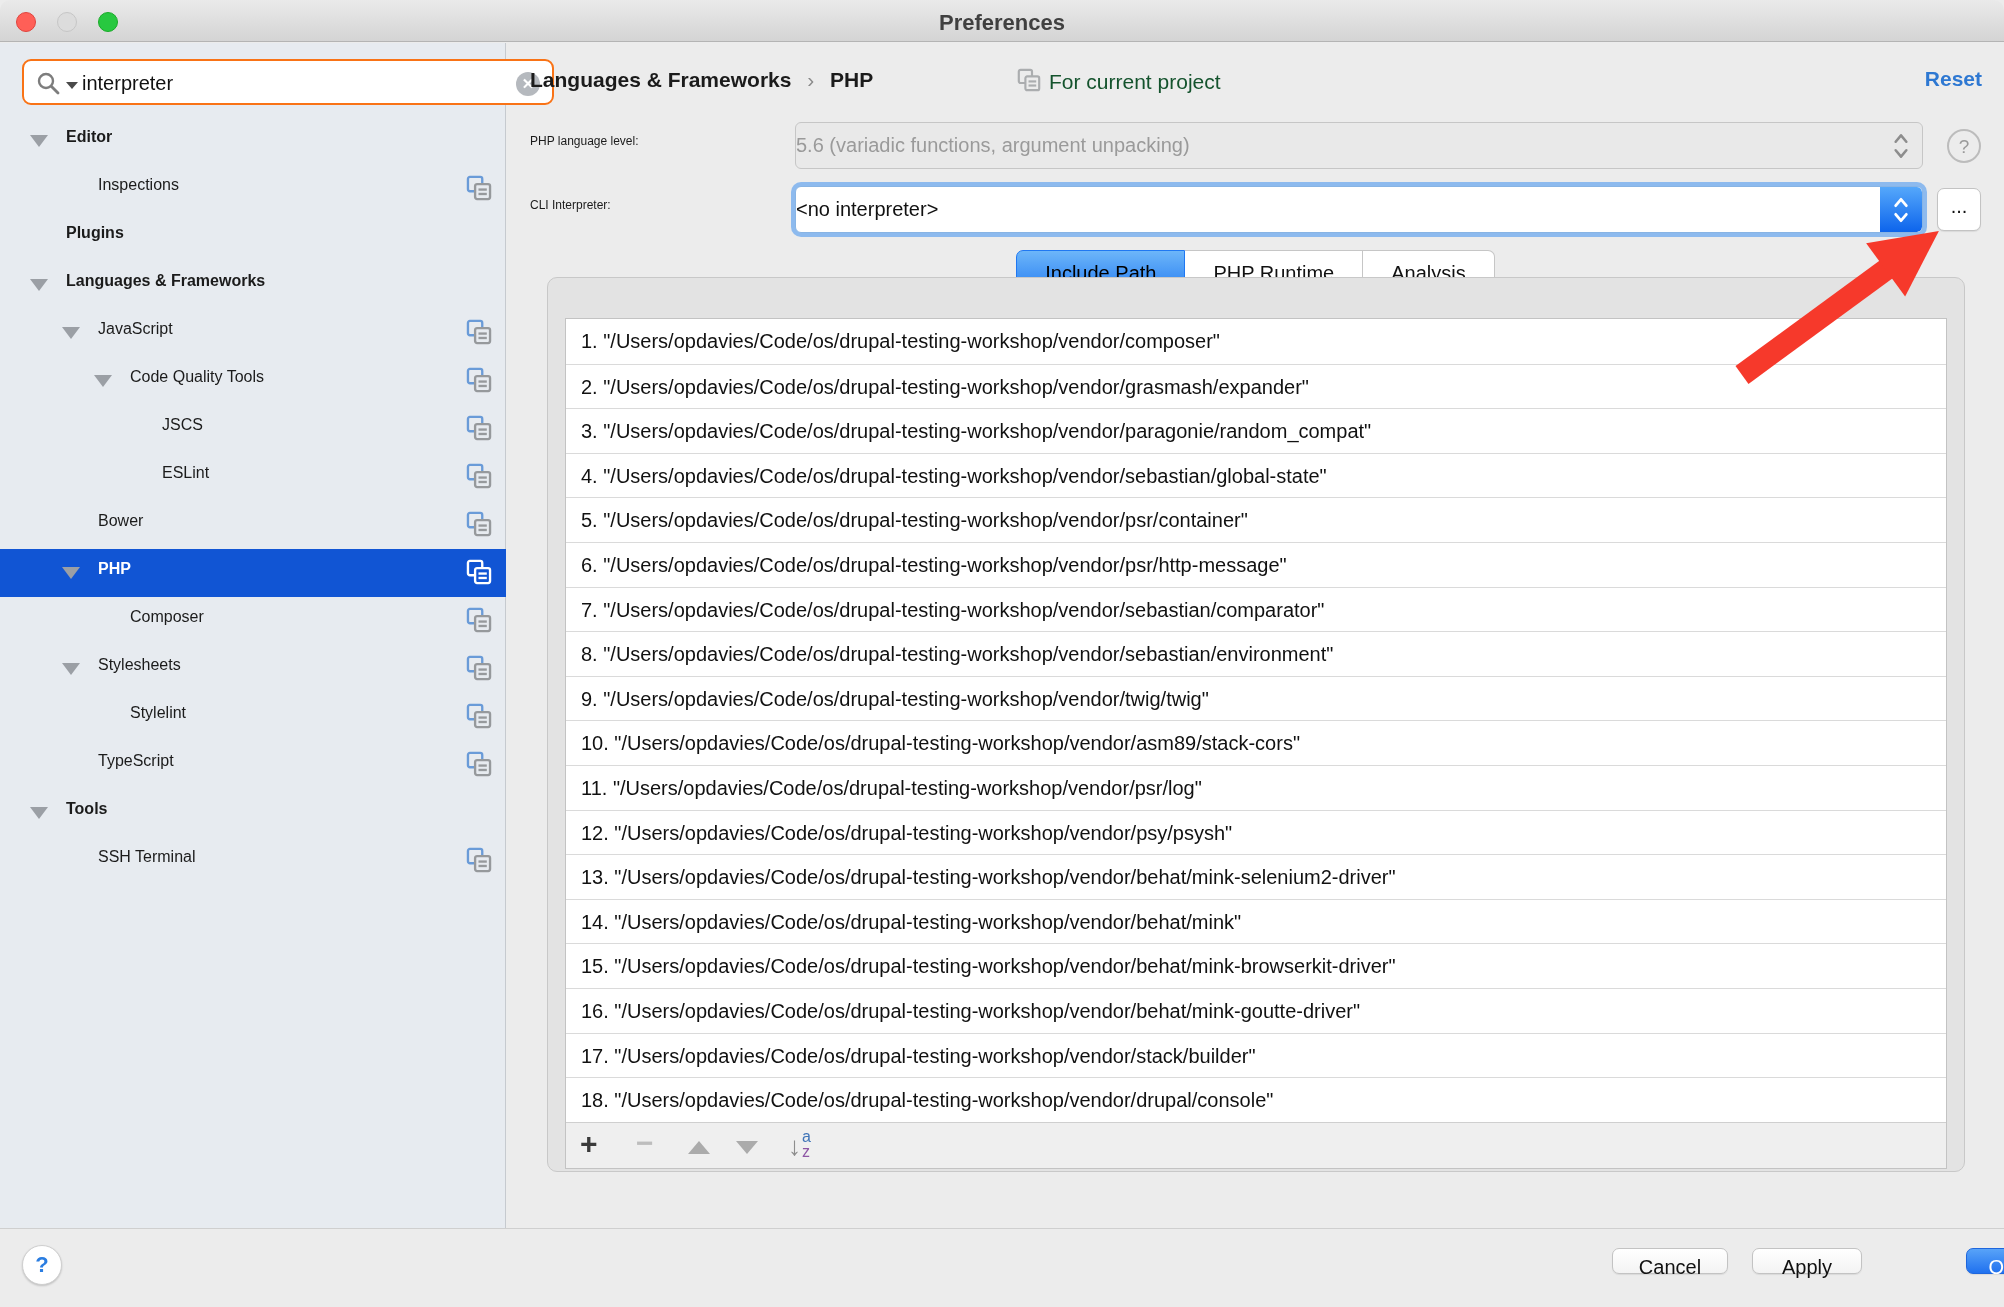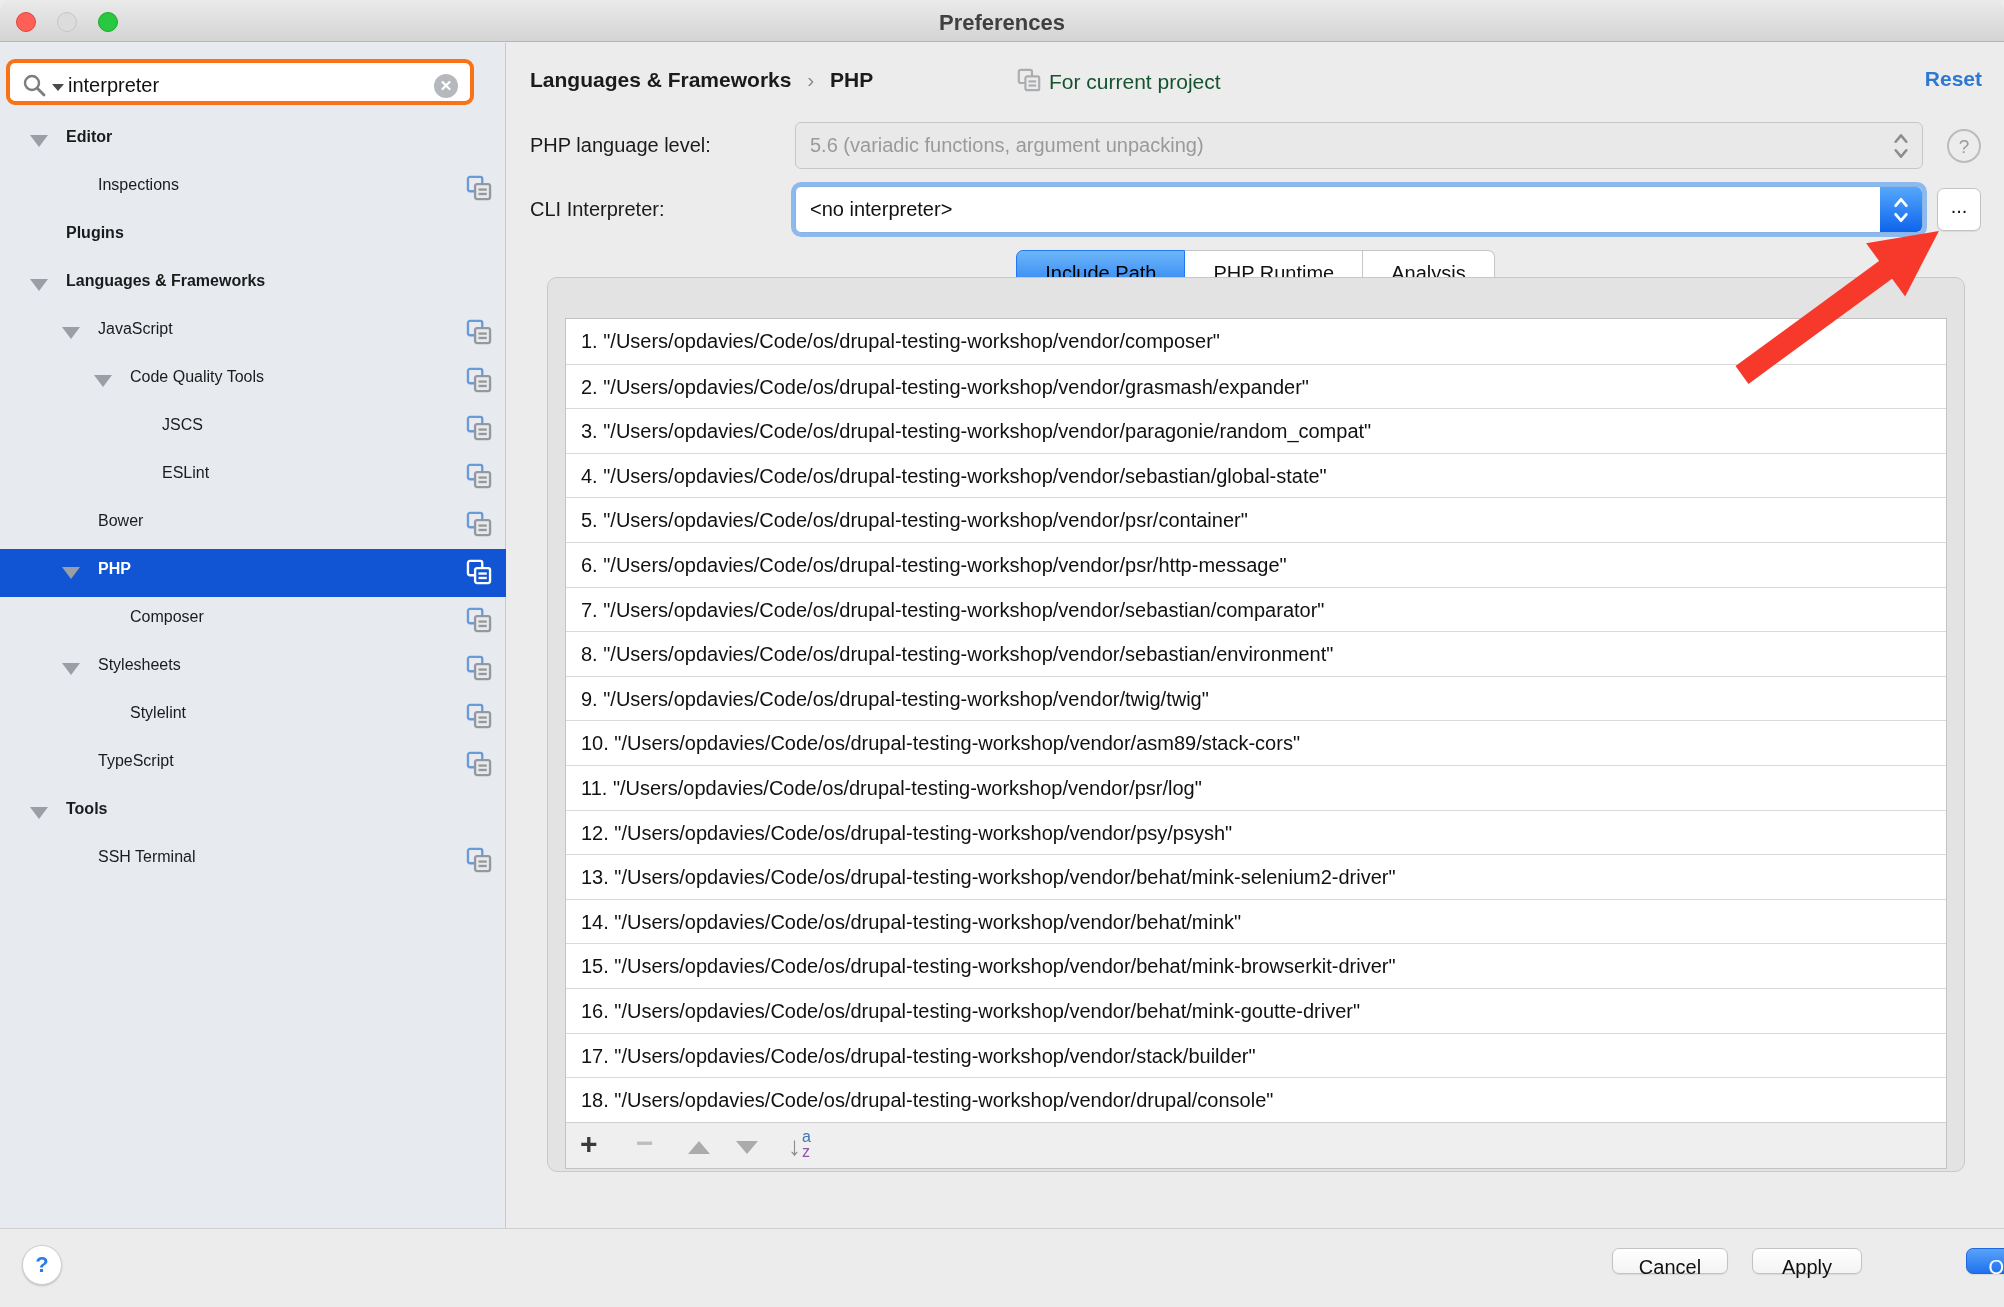--- a/index.html
+++ b/index.html
@@ -25,22 +25,22 @@
   .tl.red   { left: 16px;  background: #ff5f57; border: 1px solid #e0443e; }
   .tl.gray  { left: 57px;  background: #dcdcdc; border: 1px solid #c6c6c6; }
   .tl.green { left: 98px;  background: #28c840; border: 1px solid #1aab29; }
 
   
   .sidebar {
     position: absolute; left: 0; top: 43px; width: 506px; height: 1185px;
     background: #e7ebf0; border-right: 1px solid #c6cacf;
   }
   .searchbox {
-    position: absolute; left: 6px; top: 16px; width: 468px; height: 46px;
-    background: #fff; border: 4px solid #f97316; border-radius: 9px;
+    position: absolute; left: 22px; top: 16px; width: 532px; height: 46px;
+    background: #fff; border: 2px solid #f97316; border-radius: 9px;
   }
   .searchbox svg { position: absolute; left: 12px; top: 10px; }
   .search-caret {
     position: absolute; left: 42px; top: 21px; width: 0; height: 0;
     border-left: 6px solid transparent; border-right: 6px solid transparent;
     border-top: 7px solid #4a4a4a;
   }
   .search-input {
     position: absolute; left: 58px; top: 1px; width: 350px; height: 42px;
     border: none; outline: none; font-size: 20px; color: #111;
@@ -76,24 +76,24 @@
   .crumbs { position: absolute; left: 23px; top: 25px; font-size: 21px; color: #1b1b1b; }
   .crumbs .seg { font-weight: bold; }
   .crumbs .sep { color: #8a8a8a; padding: 0 10px; font-weight: normal; }
   .scope { position: absolute; left: 510px; top: 22px; color: #14532d; font-size: 21px; }
   .scope-icon { position: relative; top: 3px; margin-right: 8px; }
   .scope-icon .sqb { stroke: #abadaf; }
   .scope-icon .sqf { fill: #ececec; stroke: #abadaf; }
   .scope-icon .sql { stroke: #abadaf; }
   .reset-link { position: absolute; right: 22px; top: 24px; color: #2e78d2; font-size: 21px; font-weight: bold; }
 
-  .form-label { position: absolute; left: 23px; font-size: 20px; color: #1b1b1b; }
+  .form-label { position: absolute; left: 23px; font-size: 12px; color: #1b1b1b; }
   .combo {
     position: absolute; left: 288px; width: 1128px; height: 47px; border-radius: 6px;
-    font-size: 20px; line-height: 45px; padding-left: 14px; white-space: nowrap; overflow: hidden;
+    font-size: 20px; line-height: 45px; white-space: nowrap; overflow: hidden;
   }
   .combo.disabled {
     top: 79px; background: #e9e9e9; border: 1px solid #c6c6c6; color: #9a9a9a;
   }
   .combo.focused {
     top: 143px; background: #fff; border: 1px solid #88b4e4; color: #111;
     box-shadow: 0 0 0 4px rgba(125,177,238,0.85);
   }
   .stepper {
     position: absolute; right: 0; top: 0; width: 42px; height: 45px;

